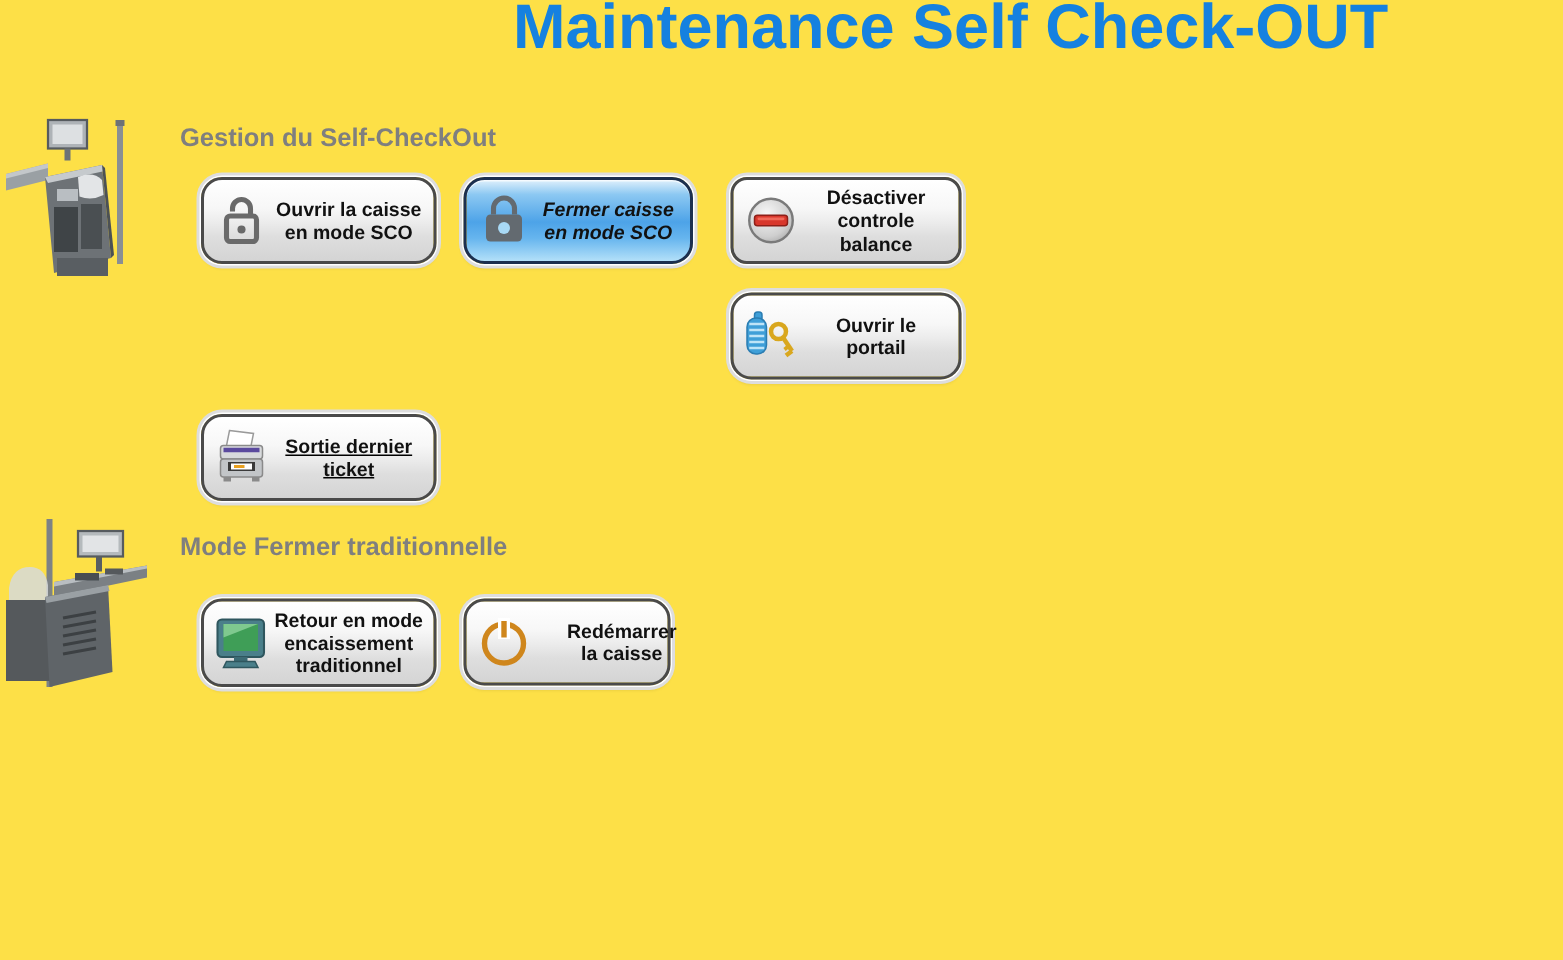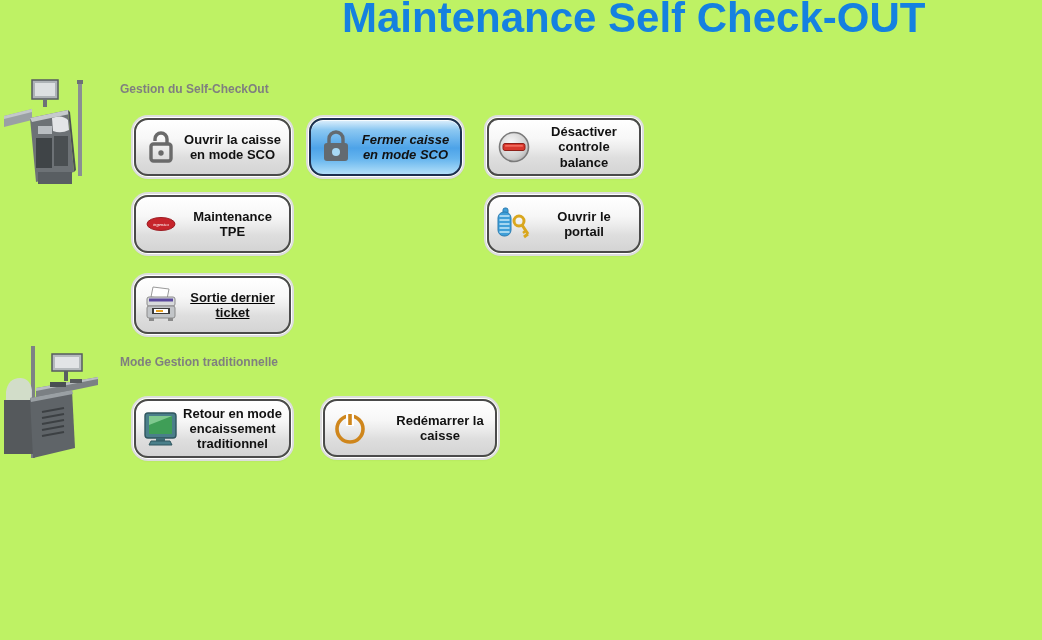--- a/index.html
+++ b/index.html
@@ -1,28 +1,28 @@
 <!DOCTYPE html>
 <html><head>
 <meta charset="utf-8">
 <style>
   * { margin:0; padding:0; box-sizing:border-box; }
   html,body { background:#ffffff; }
   #app {
     position:relative; width:1042px; height:640px; overflow:hidden;
-    background:#bef264; font-family:"Liberation Sans", sans-serif;
+    background:#fde047; font-family:"Liberation Sans", sans-serif;
   }
   .page-title {
     position:absolute; left:342px; top:-6px;
     font-size:42px; font-weight:bold; color:#1581e0; letter-spacing:0px;
     white-space:nowrap;
   }
   .section-header {
     position:absolute; left:120px;
-    font-size:12px; font-weight:bold; color:#7f7f7f; white-space:nowrap;
+    font-size:17px; font-weight:bold; color:#7f7f7f; white-space:nowrap;
   }
   #hdr1 { top:82px; }
   #hdr2 { top:355px; }
 
   .machine { position:absolute; }
   #machine1 { left:2px; top:76px; }
   #machine2 { left:0px; top:346px; }
 
   .btn {
     position:absolute; height:58px; border-radius:14px;
@@ -46,21 +46,21 @@
     line-height:1.18; padding:0 2px;
   }
   
   #b1 { left:134px; top:118px; width:157px;align-items:center; }
   #b2 { left:309px; top:118px; width:153px;font-style:italic; }
   #b3 { left:487px; top:118px; width:154px;border-radius:11px; }
   #b4 { left:134px; top:195px; width:157px; }
   #b5 { left:487px; top:195px; width:154px; }
   #b6 { left:134px; top:276px; width:157px;text-decoration:underline; }
   #b7 { left:134px; top:399px; width:157px; height:59px; }
-  #b8 { left:323px; top:399px; width:174px;gap:20px; }
+  #b8 { left:309px; top:399px; width:138px;gap:20px; }
 </style>
 </head>
 <body>
 
 <div id="app">
 
   <div class="page-title">Maintenance Self Check-OUT</div>
 
   <svg id="machine1" class="machine" width="100" height="116" viewBox="0 0 100 116">
     <rect x="76" y="6" width="4" height="94" fill="#8a8f93"></rect>
@@ -137,29 +137,20 @@
           </radialGradient>
         </defs>
         <circle cx="18" cy="18" r="14.5" fill="url(#silverGrad)" stroke="#7a7a7a" stroke-width="1.6"></circle>
         <rect x="7" y="14.5" width="22" height="7" rx="2" fill="#d8372c" stroke="#8e1f18" stroke-width="1"></rect>
         <rect x="9" y="16" width="18" height="1.8" rx="0.9" fill="#f0695a"></rect>
       </svg>
     </span>
     <span class="lbl">Désactiver controle balance</span>
   </div>
 
-  <div class="btn" id="b4">
-    <span class="icon-box">
-      <svg width="34" height="20" viewBox="0 0 34 20">
-        <ellipse cx="17" cy="10" rx="14" ry="6.5" fill="#c6242b" stroke="#9c1c22" stroke-width="1"></ellipse>
-        <text x="17" y="11.6" text-anchor="middle" font-size="4.2" fill="#ffffff" font-family="Liberation Sans, sans-serif" font-style="italic">ingenico</text>
-      </svg>
-    </span>
-    <span class="lbl">Maintenance TPE</span>
-  </div>
 
   <div class="btn" id="b5">
     <span class="icon-box">
       <svg width="38" height="40" viewBox="0 0 38 40">
         <rect x="8" y="4" width="5" height="6" rx="2" fill="#3f9fd8" stroke="#2b7db2" stroke-width="1"></rect>
         <rect x="3" y="8" width="13" height="24" rx="6" fill="#3f9fd8" stroke="#2b7db2" stroke-width="1"></rect>
         <g stroke="#bfe4f7" stroke-width="1.6">
           <line x1="4.5" y1="12" x2="14.5" y2="12"></line>
             <line x1="4.5" y1="16" x2="14.5" y2="16"></line>
           <line x1="4.5" y1="20" x2="14.5" y2="20"></line>
@@ -185,21 +176,21 @@
         <rect x="9" y="23" width="18" height="6" fill="#3a3a3a"></rect>
         <rect x="11" y="24" width="14" height="4" fill="#ffffff"></rect>
         <rect x="13" y="25" width="7" height="2" fill="#e8a020"></rect>
         <rect x="6" y="33" width="5" height="3" fill="#8a8a8a"></rect>
         <rect x="25" y="33" width="5" height="3" fill="#8a8a8a"></rect>
       </svg>
     </span>
     <span class="lbl">Sortie dernier ticket</span>
   </div>
 
-  <div class="section-header" id="hdr2">Mode Gestion traditionnelle</div>
+  <div class="section-header" id="hdr2">Mode Fermer traditionnelle</div>
 
   <div class="btn" id="b7">
     <span class="icon-box">
       <svg width="36" height="36" viewBox="0 0 36 36">
         <rect x="2" y="2" width="31" height="25" rx="3" fill="#4a7f8a" stroke="#2f565e" stroke-width="1.4"></rect>
         <rect x="6" y="5" width="23" height="18" fill="#3f9e57"></rect>
         <polygon points="6,5 29,5 6,14" fill="#7fc98f"></polygon>
         <rect x="13" y="27" width="9" height="3" fill="#3d6b74"></rect>
         <polygon points="8,30 27,30 29,34 6,34" fill="#4a7f8a" stroke="#2f565e" stroke-width="1"></polygon>
       </svg>

